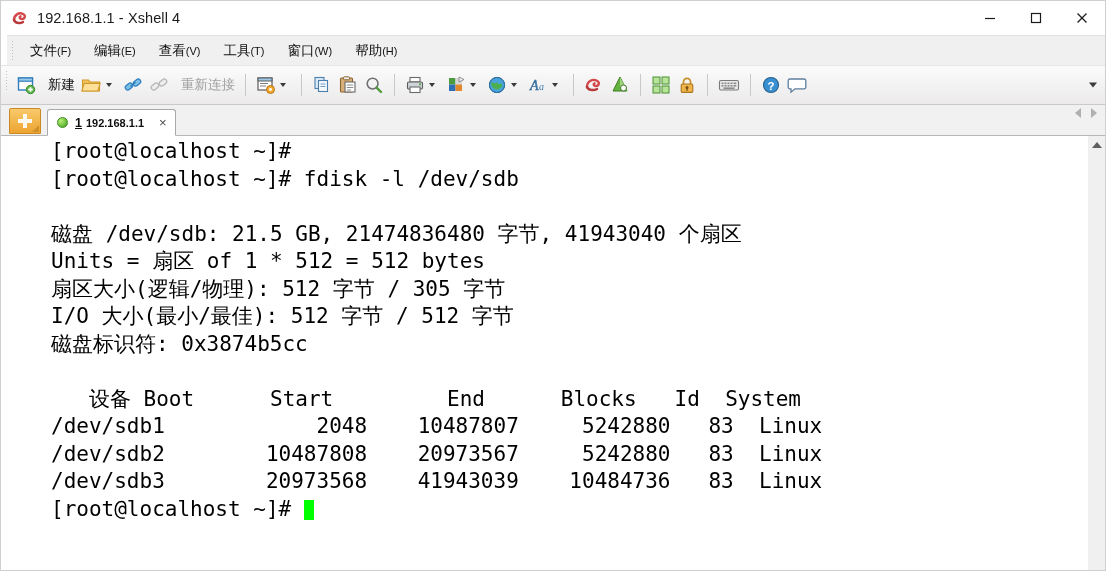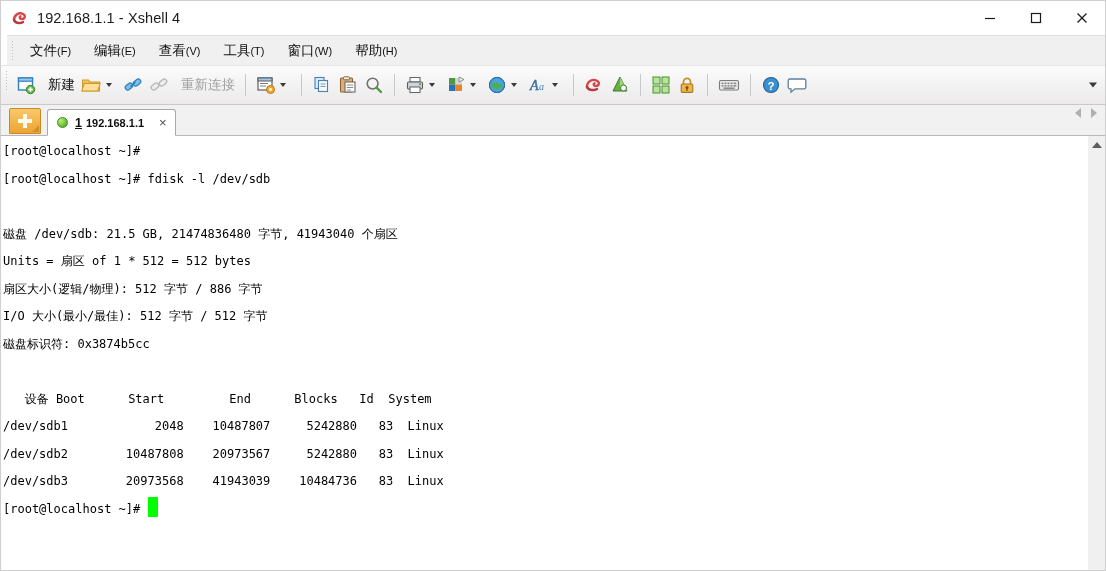--- a/index.html
+++ b/index.html
@@ -235,26 +235,27 @@
   }
   .term {
     flex: 1 1 auto;
     background: #ffffff;
     padding: 2px 0 0 2px;
     overflow: hidden;
     position: relative;
   }
   .term-line {
     font-family: "DejaVu Sans Mono", "Liberation Mono", monospace;
-    font-size: 12px;
+    font-size: 21px;
     line-height: 27.5px;
     color: #000000;
     white-space: pre;
     letter-spacing: 0px;
     height: 27.5px;
+    margin-left: 48px;
   }
   .cursor {
     display: inline-block;
     width: 10px;
     height: 20px;
     background: #00ff00;
     vertical-align: -4px;
   }
   .term-scroll {
     width: 17px;
@@ -581,21 +582,21 @@
   </div>
 
   <div class="term-wrap">
     <div class="left-edge"></div>
     <div class="term" id="term">
         <div class="term-line">[root@localhost ~]#</div>
         <div class="term-line">[root@localhost ~]# fdisk -l /dev/sdb</div>
         <div class="term-line"></div>
         <div class="term-line">磁盘 /dev/sdb: 21.5 GB, 21474836480 字节, 41943040 个扇区</div>
         <div class="term-line">Units = 扇区 of 1 * 512 = 512 bytes</div>
-        <div class="term-line">扇区大小(逻辑/物理): 512 字节 / 886 字节</div>
+        <div class="term-line">扇区大小(逻辑/物理): 512 字节 / 305 字节</div>
         <div class="term-line">I/O 大小(最小/最佳): 512 字节 / 512 字节</div>
         <div class="term-line">磁盘标识符: 0x3874b5cc</div>
         <div class="term-line"></div>
         <div class="term-line">   设备 Boot      Start         End      Blocks   Id  System</div>
         <div class="term-line">/dev/sdb1            2048    10487807     5242880   83  Linux</div>
         <div class="term-line">/dev/sdb2        10487808    20973567     5242880   83  Linux</div>
         <div class="term-line">/dev/sdb3        20973568    41943039    10484736   83  Linux</div>
         <div class="term-line"><span>[root@localhost ~]# </span><span class="cursor" style="background: rgb(0, 255, 0);"></span></div>
       </div>
     <div class="term-scroll">

